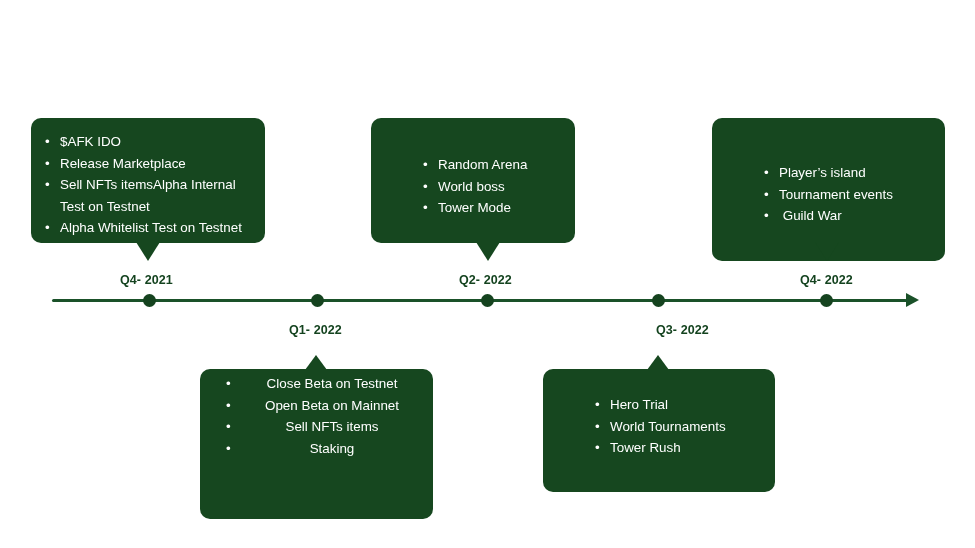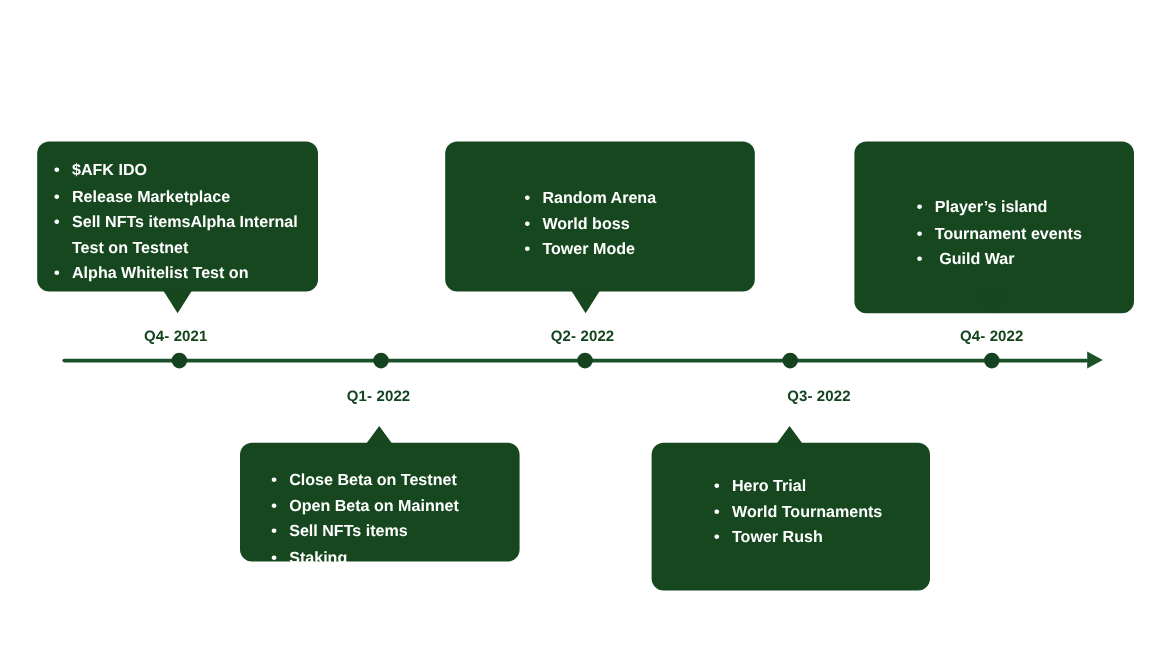--- a/index.html
+++ b/index.html
@@ -63,21 +63,21 @@
   }
   .card ul {
     list-style: none;
     margin: 0;
     padding: 0;
   }
   .card li {
     position: relative;
     color: #ffffff;
     font-size: 13.4px;
-    font-weight: bold;
+    font-weight: normal;
     line-height: 21.5px;
     padding-left: 15px;
     white-space: pre-wrap;
   }
   .card li::before {
     content: "\2022";
     position: absolute;
     left: 0;
     top: 0;
     color: #ffffff;
@@ -98,23 +98,23 @@
     position: absolute;
     width: 0;
     height: 0;
     border-left: 11px solid transparent;
     border-right: 11px solid transparent;
     border-bottom: 15px solid #16471f;
   }
 
   
   #card-q4-2021 { left: 31px;  top: 118px; width: 234px; height: 125px; padding: 13px 10px 0 14px; }
-  #card-q2-2022 { left: 371px; top: 118px; width: 258px; height: 125px; padding: 36px 10px 0 66px; }
+  #card-q2-2022 { left: 371px; top: 118px; width: 204px; height: 125px; padding: 36px 10px 0 52px; }
   #card-q4-2022 { left: 712px; top: 118px; width: 233px; height: 143px; padding: 44px 10px 0 52px; }
-  #card-q1-2022 { left: 200px; top: 369px; width: 233px; height: 99px; padding: 20px 10px 0 26px; }
+  #card-q1-2022 { left: 200px; top: 369px; width: 233px; height: 150px; padding: 4px 10px 0 26px; text-align: center; }
   #card-q3-2022 { left: 543px; top: 369px; width: 232px; height: 123px; padding: 25px 10px 0 52px; }
 
   #tail-q4-2021 { left: 136px; top: 242px; }
   #tail-q2-2022 { left: 476px; top: 242px; }
   #tail-q4-2022 { left: 815px; top: 242px; }
   #tail-q1-2022 { left: 305px; top: 355px; }
   #tail-q3-2022 { left: 647px; top: 355px; }
 
   #axis-main   { left: 52px; top: 299px; width: 855px; }
   #axis-tip    { left: 906px; top: 293px; }

